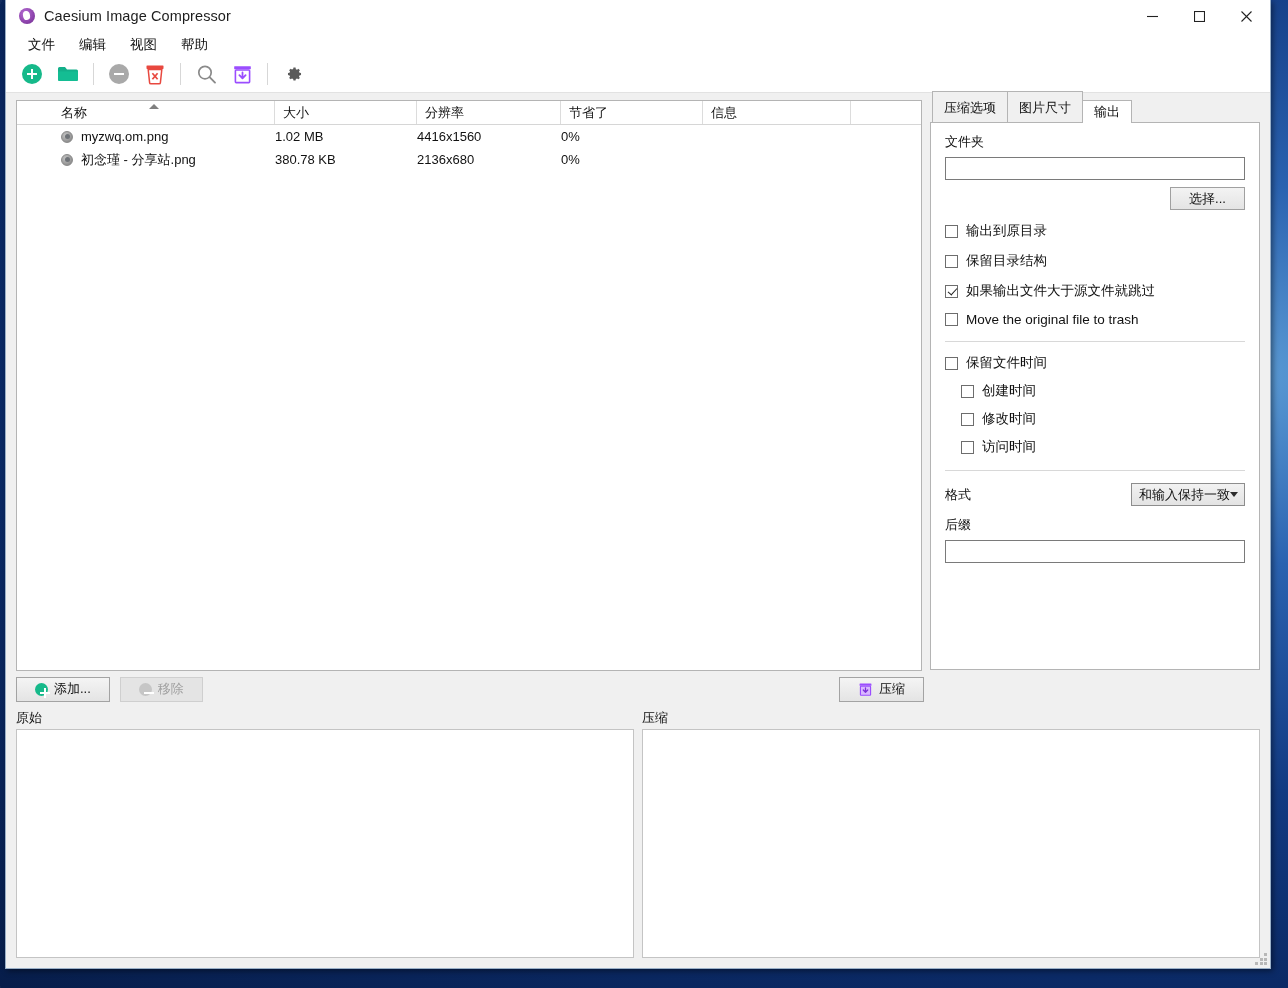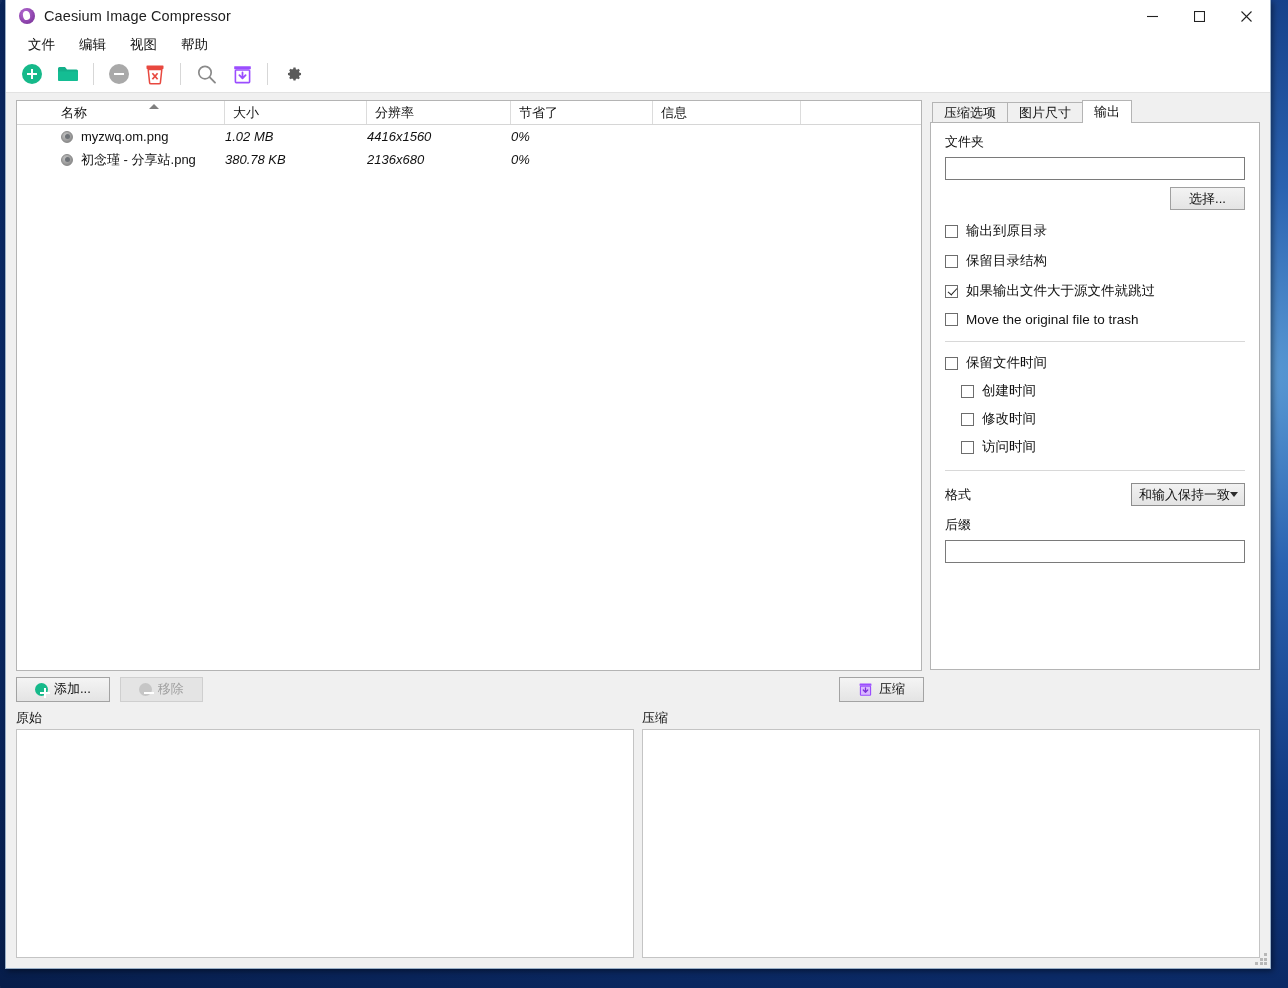--- a/index.html
+++ b/index.html
@@ -207,42 +207,42 @@
     color: #111;
   }
   .fl-td {
     box-sizing: border-box;
     padding-left: 8px;
     display: flex;
     align-items: center;
     white-space: nowrap;
     overflow: hidden;
   }
-  .fl-td.num { padding-left: 0; justify-content: flex-start; font-style: italic; }
+  .fl-td.num { padding-left: 0; justify-content: flex-start; }
   .file-dot {
     width: 12px; height: 12px;
     border-radius: 50%;
     background: radial-gradient(circle at 38% 34%, #c6c6c6 0%, #9d9d9d 55%, #7c7c7c 100%);
     border: 1px solid #8a8a8a;
     box-sizing: border-box;
     margin-right: 8px;
     flex: 0 0 auto;
     position: relative;
   }
   .file-dot::after {
     content: "";
     position: absolute;
     left: 2.5px; top: 2.5px;
     width: 5px; height: 5px;
     border-radius: 50%;
     background: #6e7277;
   }
 
   
-  .c-name  { width: 208px; padding-left: 44px; }
+  .c-name  { width: 258px; padding-left: 44px; }
   .c-size  { width: 142px; }
   .c-res   { width: 144px; }
   .c-save  { width: 142px; }
   .c-info  { width: 148px; }
   .c-tail  { flex: 1 1 auto; }
 
   
   .rightpanel {
     width: 330px;
     flex: 0 0 auto;
@@ -250,21 +250,21 @@
     flex-direction: column;
   }
   .tabstrip {
     display: flex;
     height: 23px;
     flex: 0 0 auto;
     align-items: flex-end;
     padding-left: 2px;
   }
   .tab {
-    height: 21px;
+    height: 32px;
     padding: 0 11px;
     display: flex;
     align-items: center;
     font-size: 13px;
     color: #111;
     background: #f0f0f0;
     border: 1px solid #b4b4b4;
     border-bottom: none;
     margin-right: -1px;
     box-sizing: border-box;

